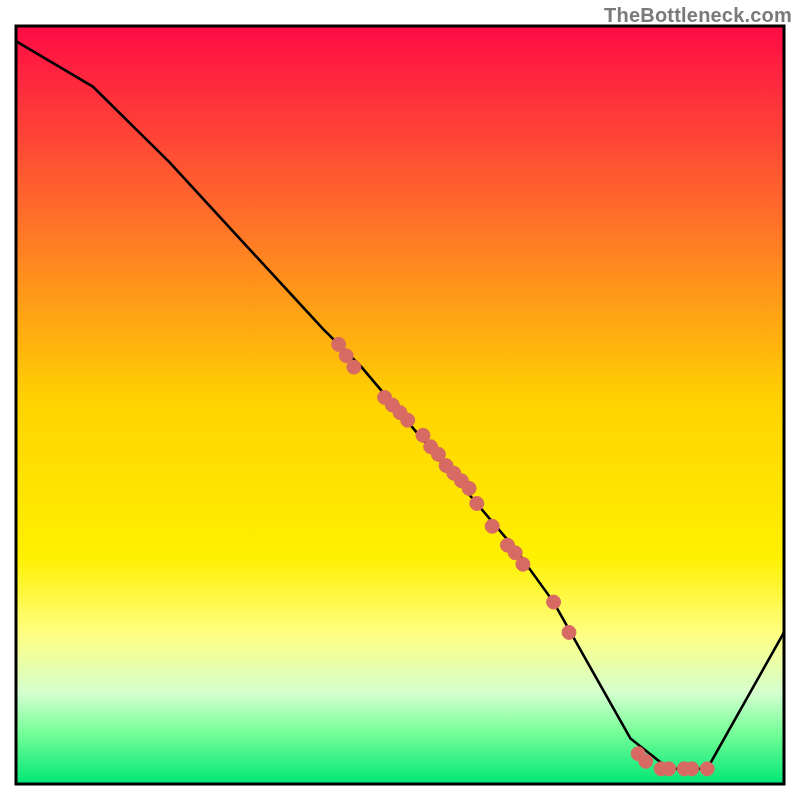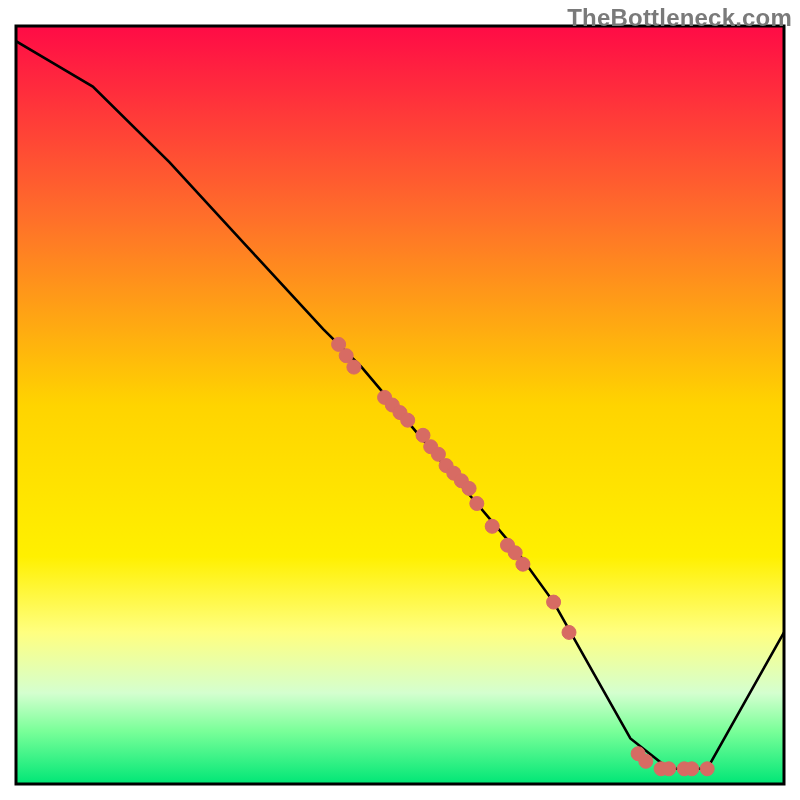--- a/index.html
+++ b/index.html
@@ -13,21 +13,21 @@
   .chart-wrap {
     position: relative;
     width: 800px;
     height: 800px;
   }
   .watermark {
     position: absolute;
     top: 4px;
     right: 8px;
     font-family: Arial, Helvetica, sans-serif;
-    font-size: 24px;
+    font-size: 20px;
     font-weight: bold;
     color: #7a7a7a;
     letter-spacing: 0.2px;
     z-index: 10;
   }
   svg.plot {
     position: absolute;
     inset: 0;
     width: 800px;
     height: 800px;

